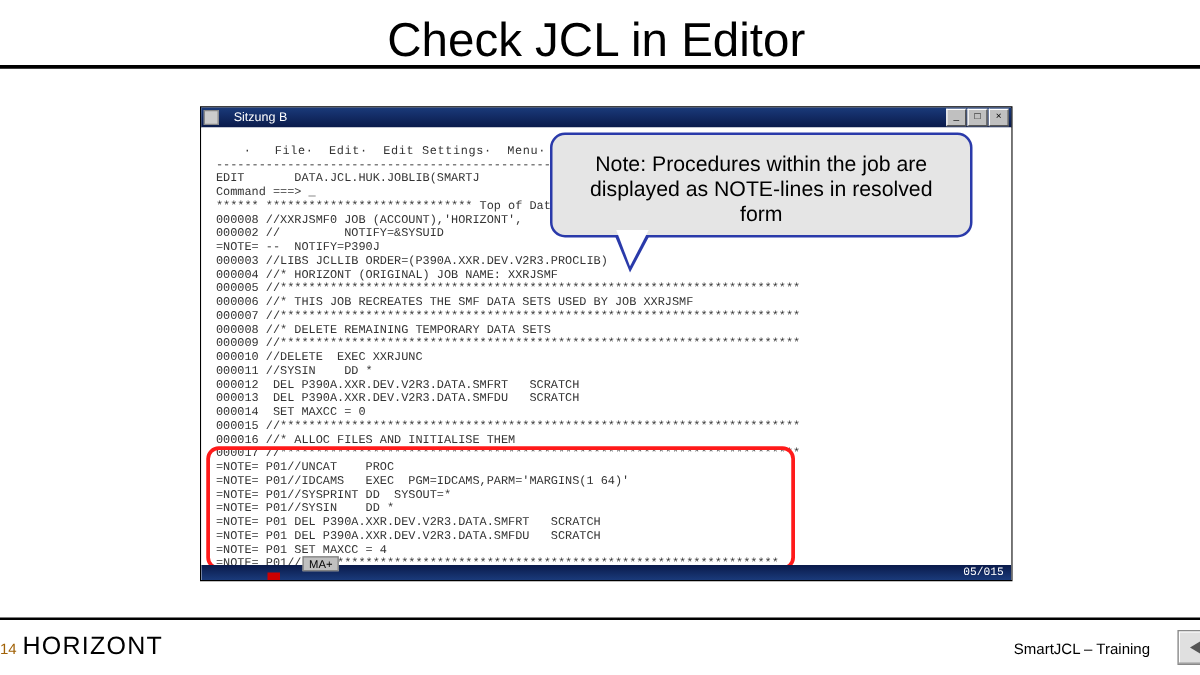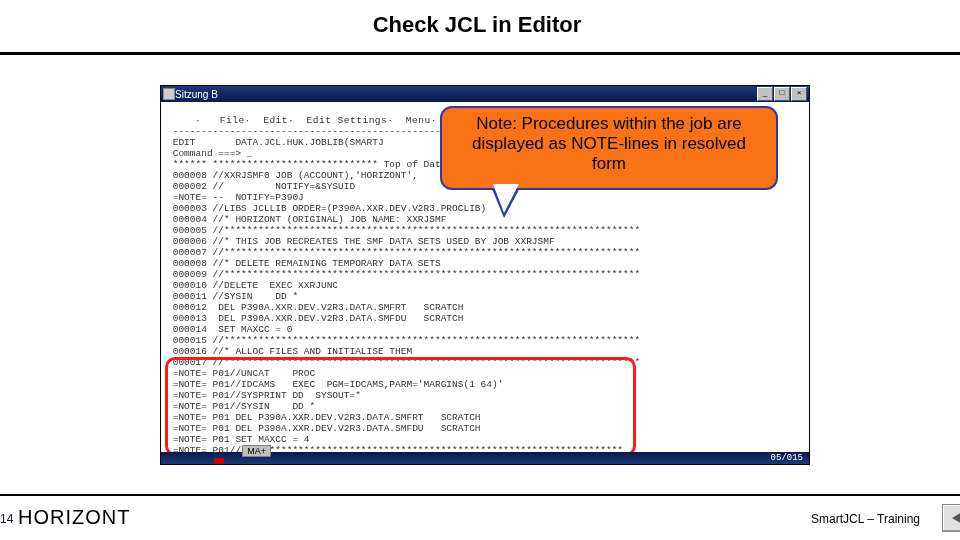--- a/index.html
+++ b/index.html
@@ -11,23 +11,22 @@
     font-family: Arial, Helvetica, sans-serif;
     overflow: hidden;
     position: relative;
   }
   .title {
     position: absolute;
     top: 12px;
     left: 0;
     width: 954px;
     text-align: center;
-    font-size: 22px;
-    color: #000;
-    font-weight: bold;
+    font-size: 38px;
+    color: #000;
   }
   .title-underline {
     position: absolute;
     top: 52px;
     left: 0;
     width: 960px;
     height: 3px;
     background: #000;
   }
   .window {
@@ -42,21 +41,21 @@
   }
   .titlebar {
     height: 16px;
     background: linear-gradient(#1a3a7a, #0a1a4a);
     display: flex;
     align-items: center;
     justify-content: space-between;
     padding: 0 2px;
     box-sizing: border-box;
   }
-  .tb-left { display: flex; align-items: center; gap: 0; }
+  .tb-left { display: flex; align-items: center; gap: 12px; }
   .tb-icon {
     width: 12px; height: 12px; background: #ccc; border: 1px solid #888;
     box-sizing: border-box;
   }
   .tb-title { color: #fff; font-size: 10px; font-family: "MS Sans Serif", Arial, sans-serif; }
   .tb-btns { display: flex; gap: 1px; }
   .tb-btn {
     width: 14px; height: 12px;
     background: #c0c0c0;
     border: 1px solid #fff;
@@ -115,26 +114,26 @@
     border: 3px solid #ff1a1a;
     border-radius: 10px;
     pointer-events: none;
   }
   .callout {
     position: absolute;
     left: 440px;
     top: 106px;
     width: 338px;
     height: 84px;
-    background: #f97316;
+    background: #e5e5e5;
     border: 2px solid #2a3aaa;
     border-radius: 12px;
     box-sizing: border-box;
     display: flex;
-    align-items: flex-start;
+    align-items: flex-end;
     justify-content: center;
     text-align: center;
     font-size: 17px;
     color: #000;
     padding: 6px 12px;
     z-index: 20;
   }
   .callout-tail {
     position: absolute;
     left: 490px;
@@ -179,21 +178,21 @@
     letter-spacing: 1px;
     color: #000;
   }
   .footer-center {
     position: absolute;
     left: 0;
     width: 960px;
     top: 12px;
     text-align: left;
     font-size: 12px;
-    color: #0f172a;
+    color: #a16207;
   }
   .footer-right {
     position: absolute;
     right: 64px;
     top: 12px;
     font-size: 12px;
     color: #000;
   }
   .footer-nav {
     position: absolute;

